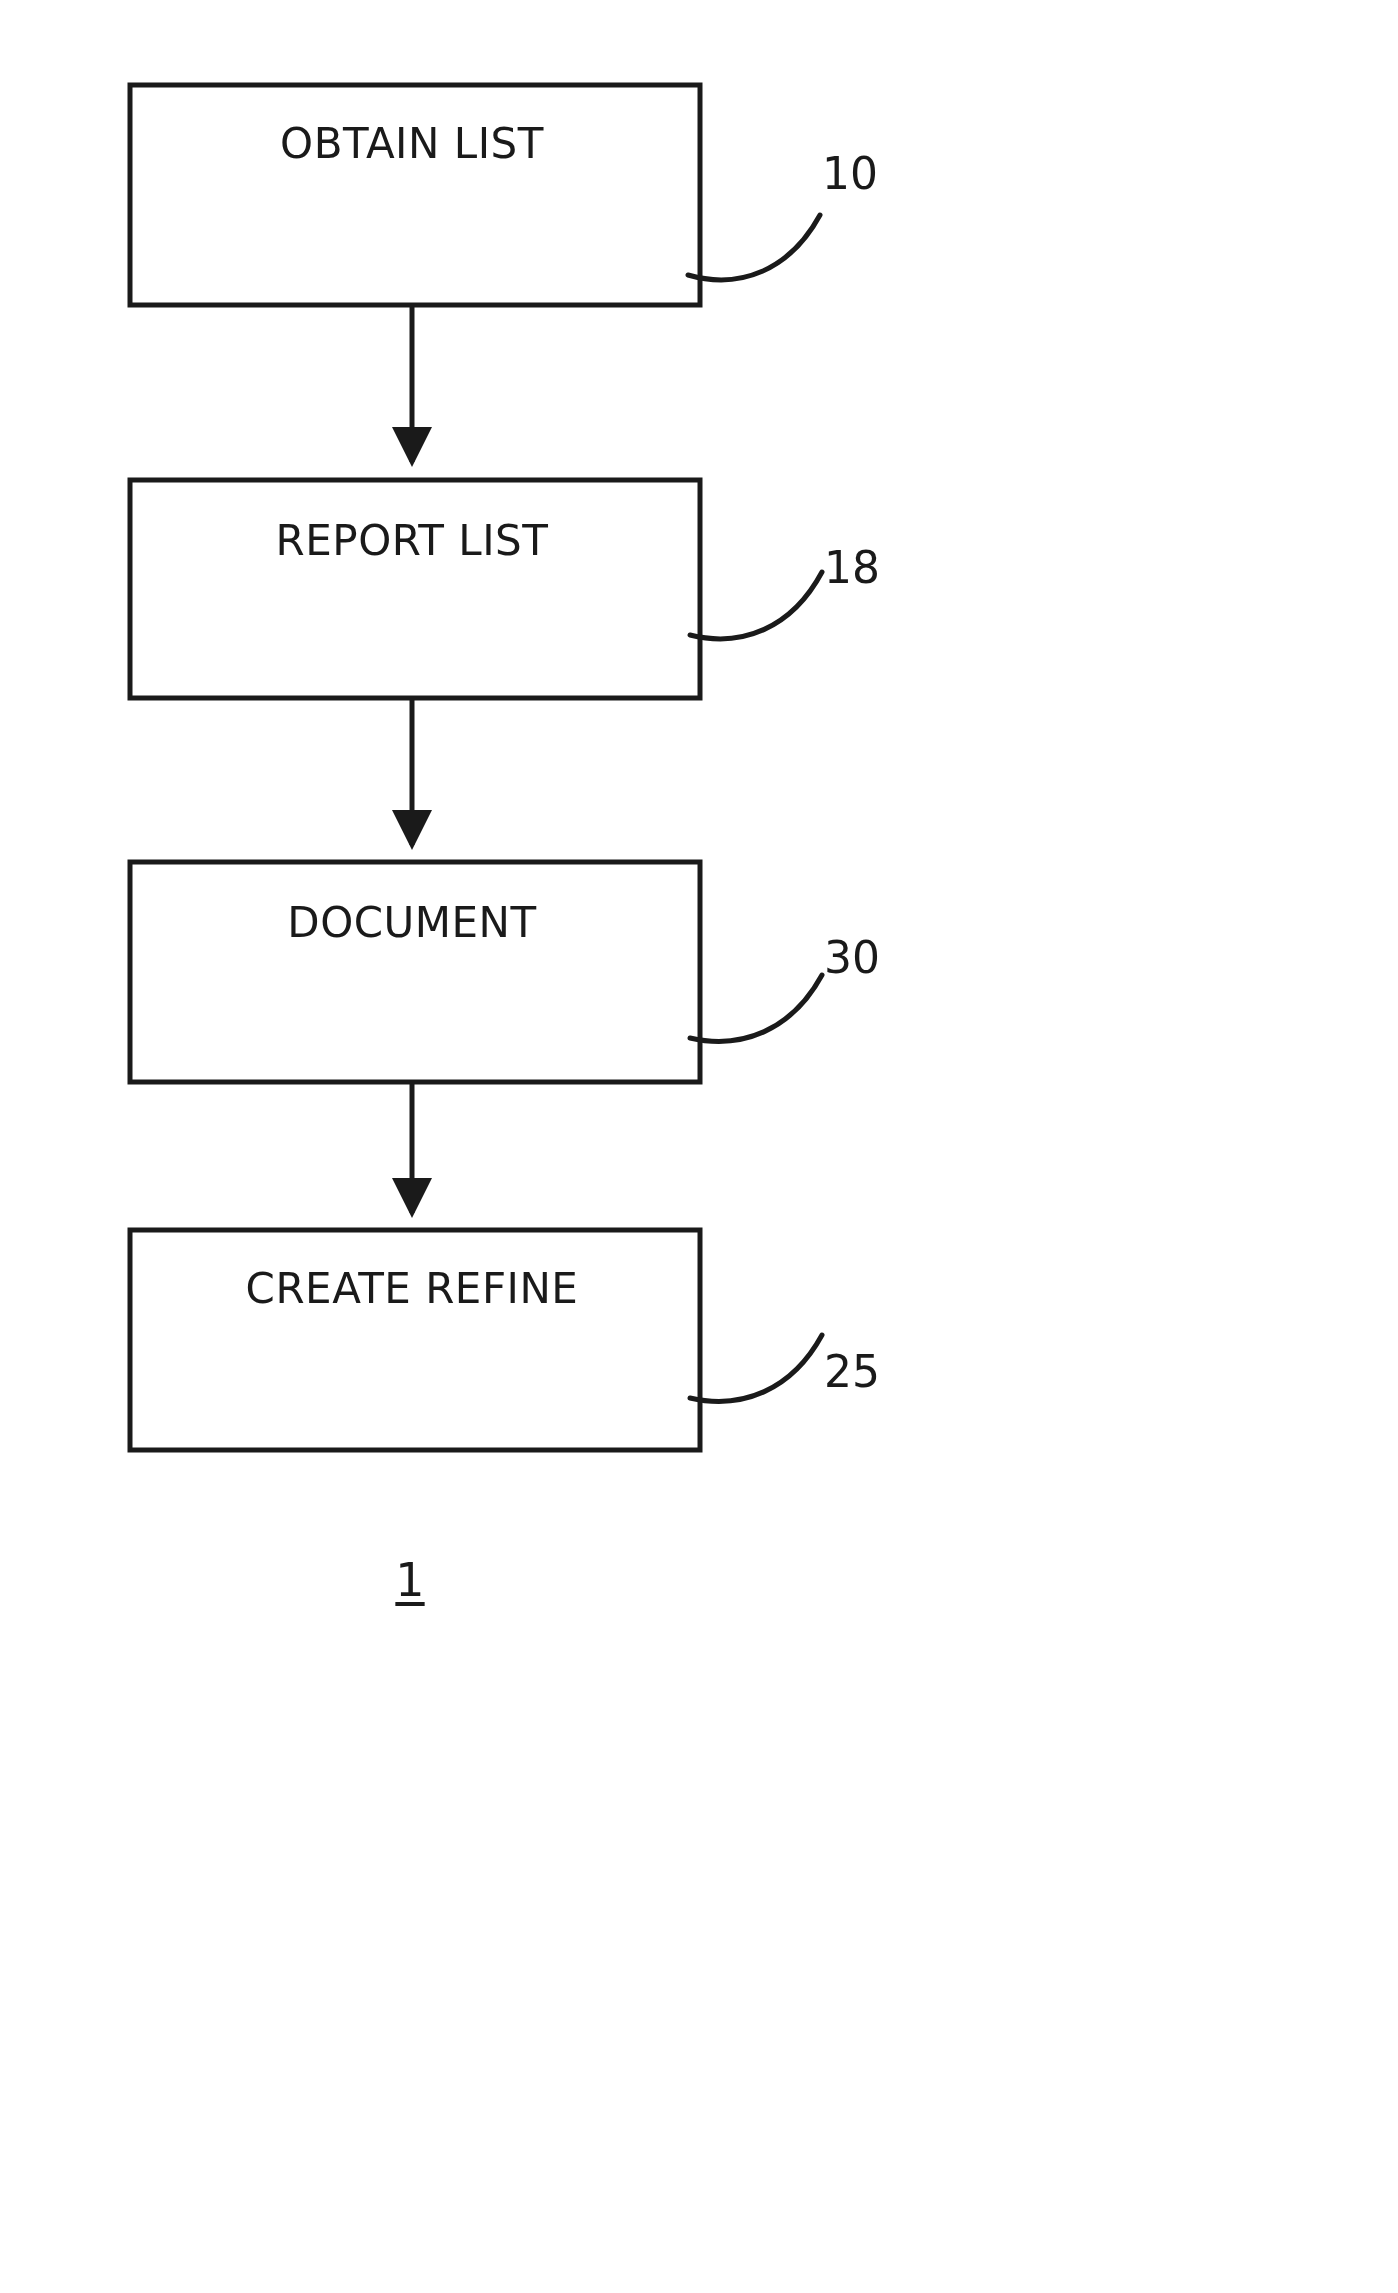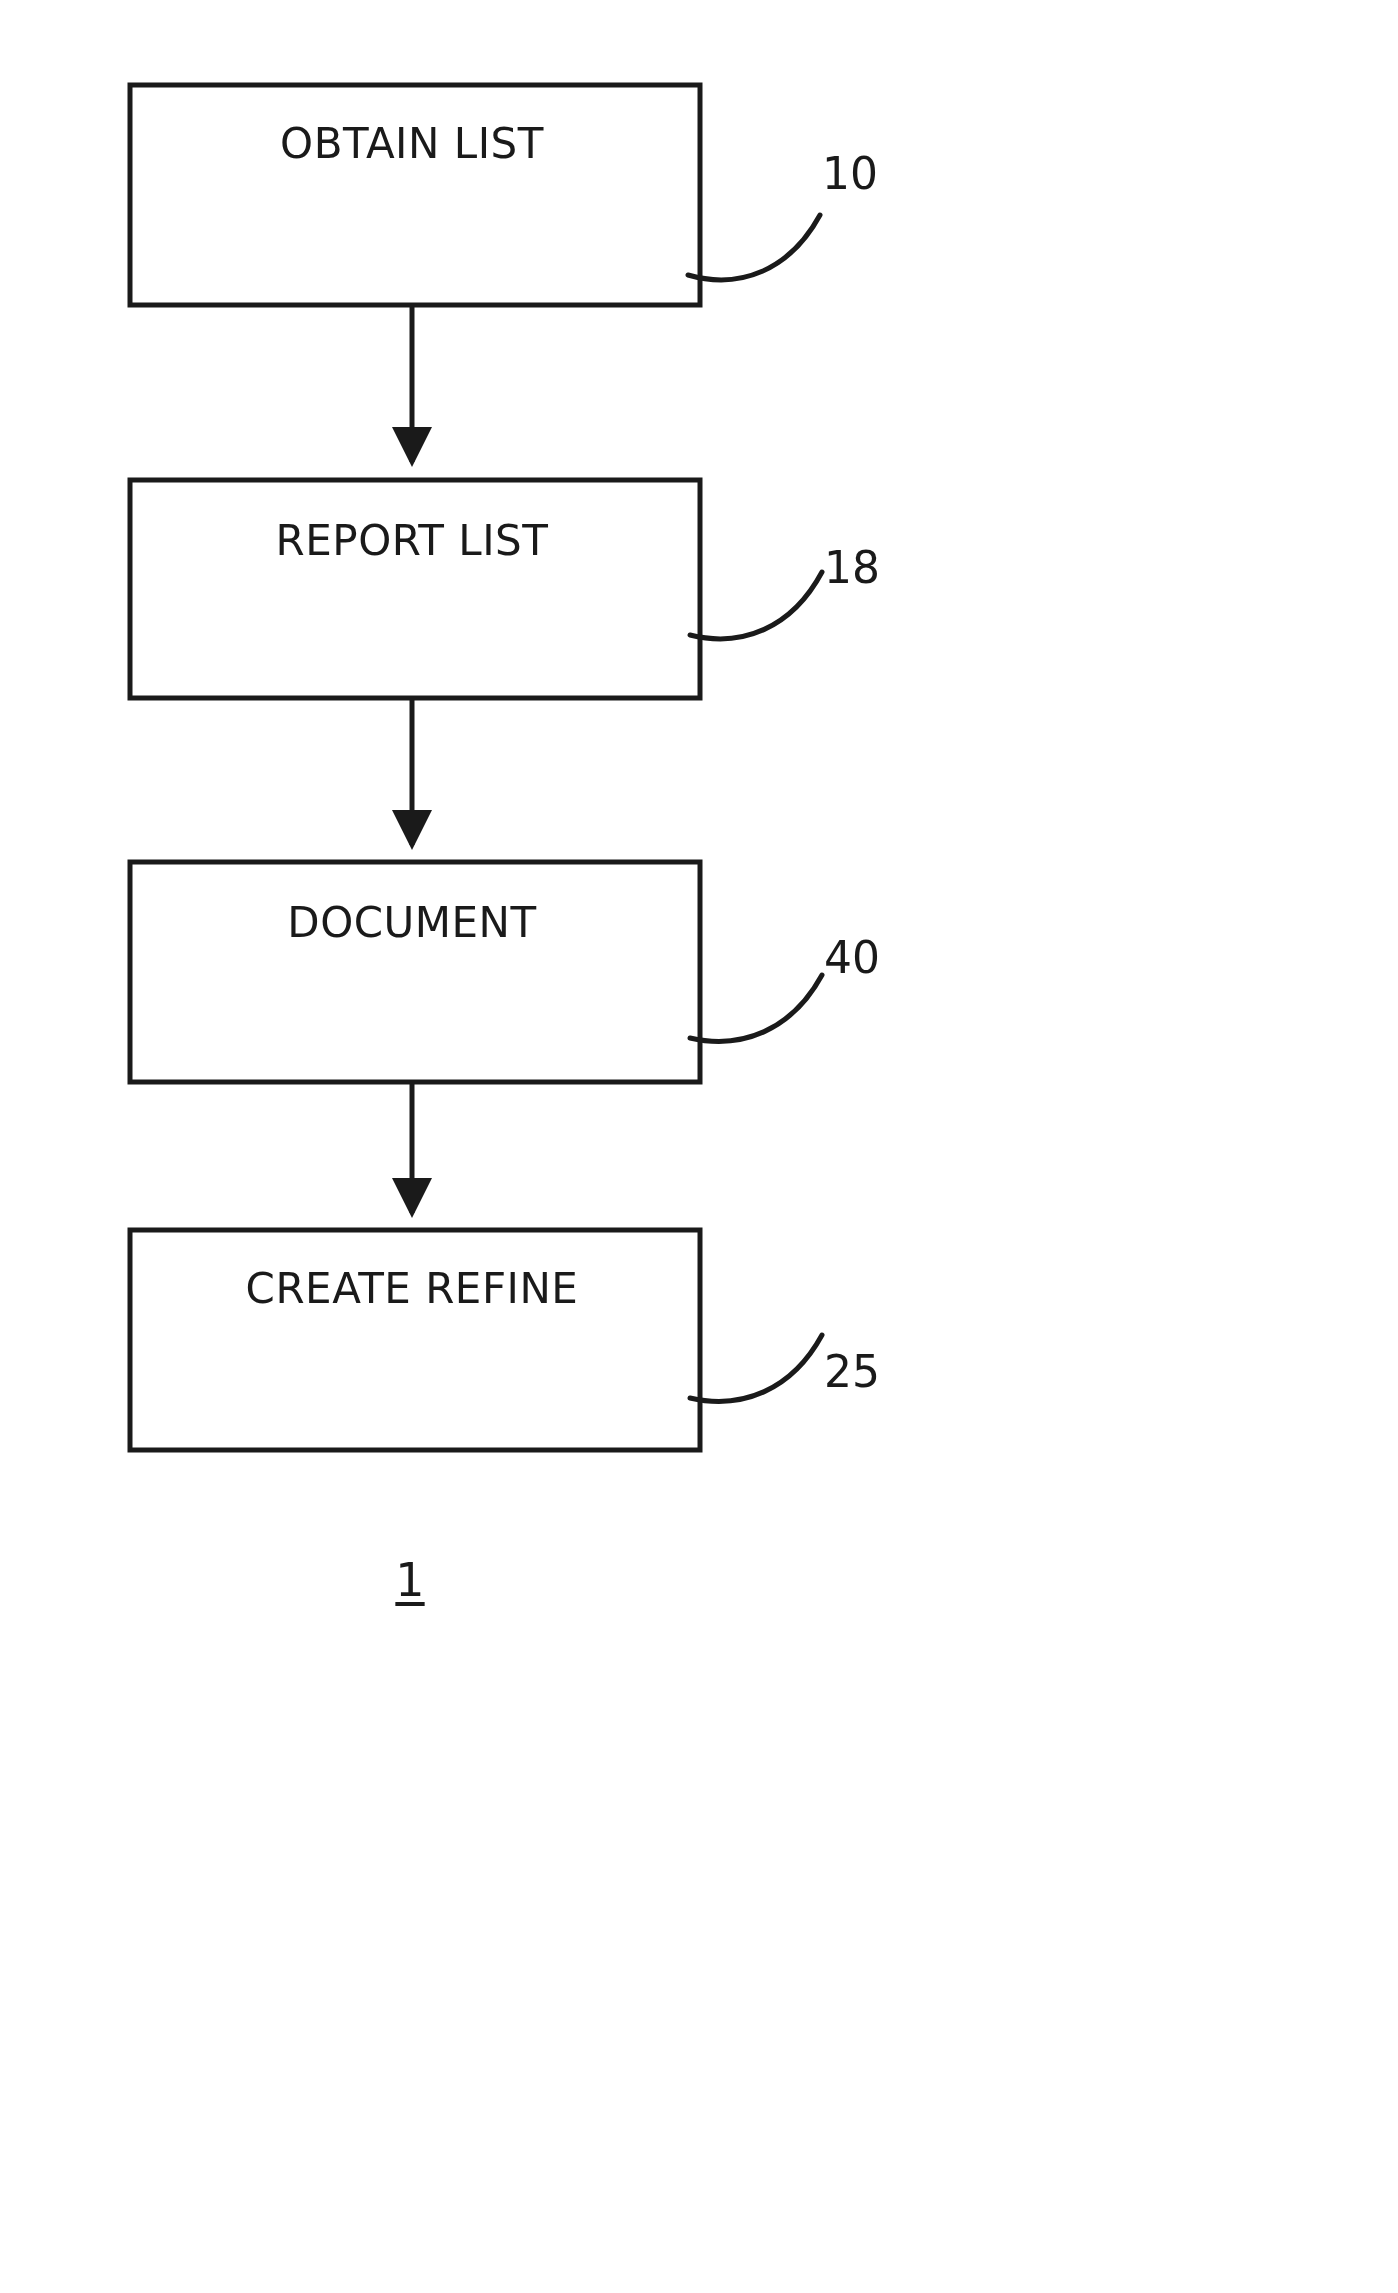--- a/index.html
+++ b/index.html
@@ -100,19 +100,19 @@
     <path d="M690 1398 C 742 1410, 792 1390, 822 1335" fill="none" stroke="#1a1a1a" stroke-width="5" stroke-linecap="round"></path>
   </svg>
 
   <div class="box-label" style="left:412px; top:143px;">OBTAIN LIST</div>
   <div class="box-label" style="left:412px; top:540px;">REPORT LIST</div>
   <div class="box-label" style="left:412px; top:922px;">DOCUMENT</div>
   <div class="box-label" style="left:412px; top:1288px;">CREATE REFINE</div>
 
   <div class="ref-num" style="left:850px; top:146px;">10</div>
   <div class="ref-num" style="left:852px; top:540px;">18</div>
-  <div class="ref-num" style="left:852px; top:930px;">40</div>
+  <div class="ref-num" style="left:852px; top:930px;">30</div>
   <div class="ref-num" style="left:852px; top:1344px;">25</div>
 
   <div class="fig-num" style="left:410px; top:1580px;">1</div>
 
 
 </div>
 
 </body></html>

